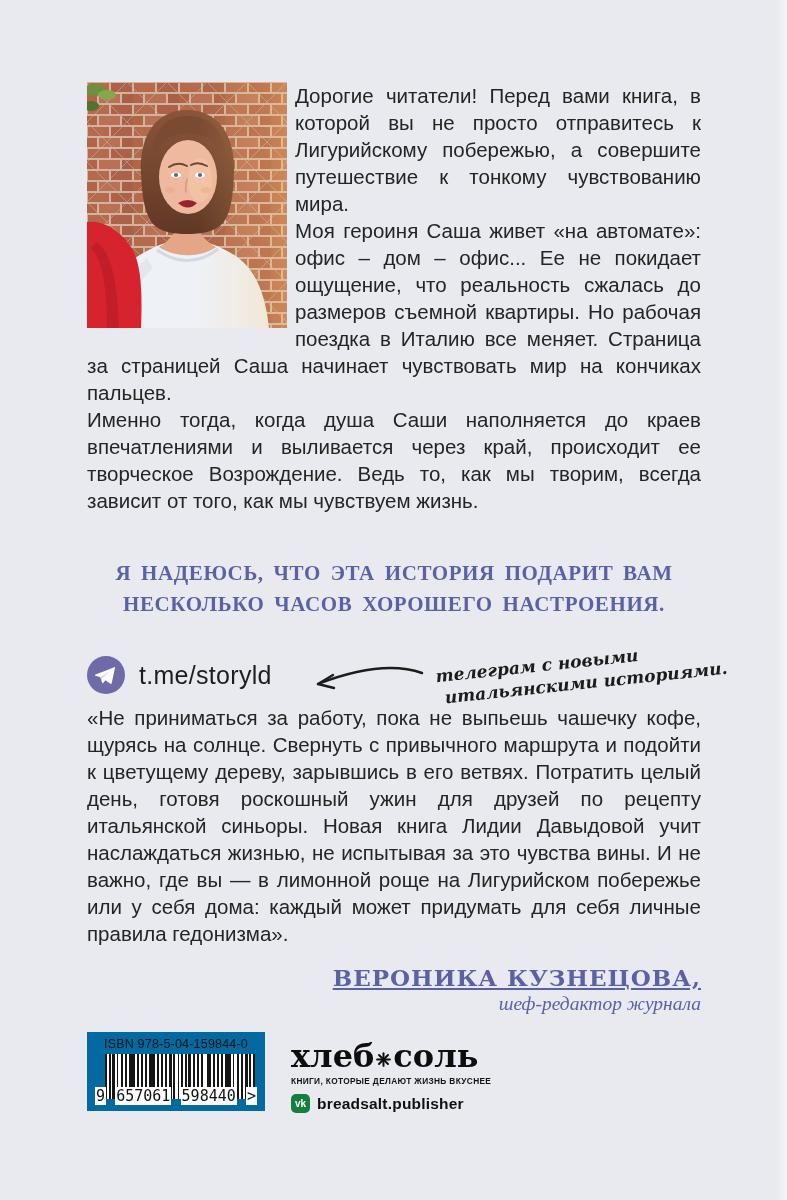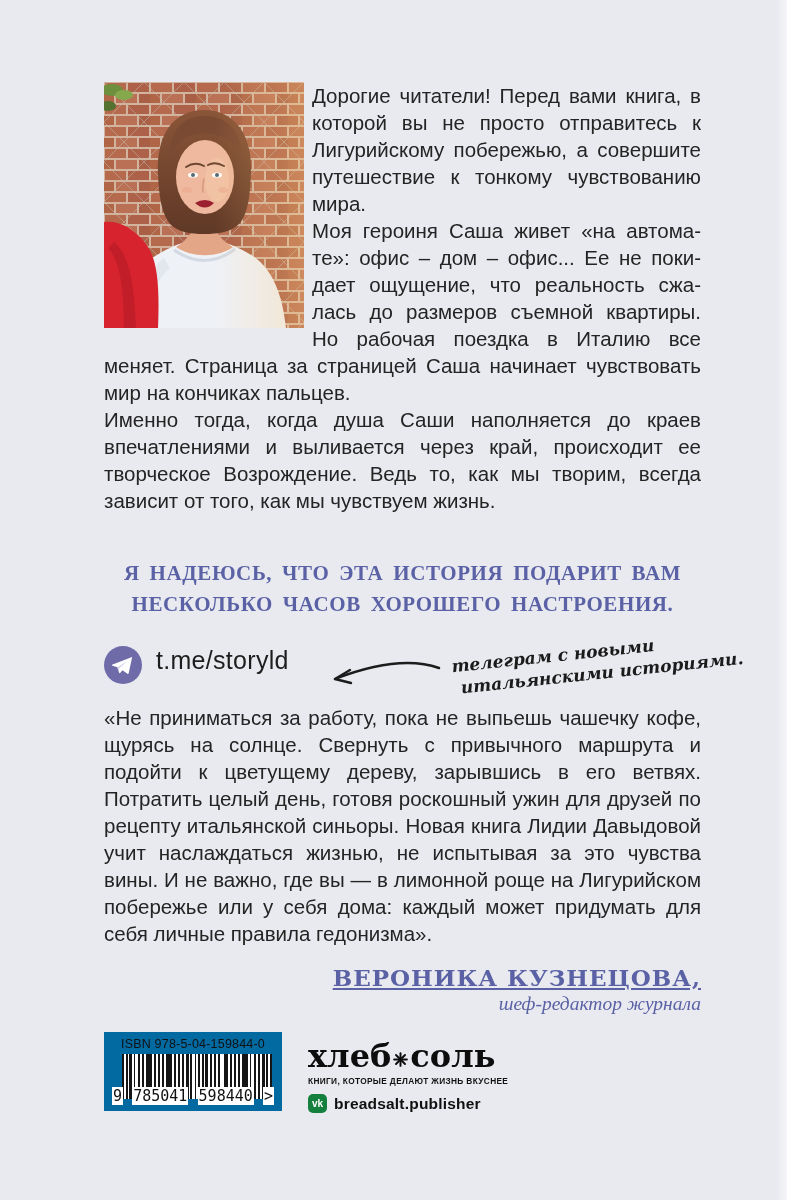--- a/index.html
+++ b/index.html
@@ -10,21 +10,21 @@
     color: #242424;
     position: relative;
     overflow: hidden;
   }
   .cover { position: absolute; inset: 0; }
   .edge {
     position: absolute; right: 0; top: 0; bottom: 0; width: 11px;
     background: linear-gradient(90deg, rgba(255,255,255,0), rgba(255,255,255,0.55));
     pointer-events: none;
   }
-  .content { position: absolute; left: 104px; right: 86px; top: 82px; }
+  .content { position: absolute; left: 87px; right: 86px; top: 82px; }
 
   
   .photo {
     float: left;
     width: 200px; height: 246px;
     margin: 0 8px 3px 0;
     overflow: hidden;
   }
   .photo svg { display: block; }
   p.body {
@@ -40,21 +40,21 @@
     margin: 44px 0 0 0;
     text-align: center;
     color: #5a61a5;
     font-family: "Liberation Serif", serif;
     font-weight: 700;
     font-size: 21px; line-height: 31px;
     letter-spacing: 0.6px; word-spacing: 4px;
   }
 
   
-  .tg-row { display: flex; margin-top: 26px; height: 58px; }
+  .tg-row { display: flex; align-items: center; margin-top: 26px; height: 58px; }
   .tg-icon { width: 38px; height: 38px; flex: 0 0 auto; }
   .tg-handle {
     margin-left: 14px;
     font-size: 25px; font-weight: 500; letter-spacing: 0.3px;
     color: #1d1d1d;
   }
   .arrow { margin-left: 36px; margin-top: 10px; flex: 0 0 auto; }
   .script {
     margin-left: 10px; margin-top: -6px;
     transform: rotate(-6deg);
@@ -222,21 +222,21 @@
       <div class="attrib-name">ВЕРОНИКА КУЗНЕЦОВА,</div>
       <div class="attrib-role">шеф-редактор журнала</div>
     </div>
 
     <div class="footer">
       <div class="barcode-box">
         <div class="isbn">ISBN 978-5-04-159844-0</div>
         <div class="bars"></div>
         <div class="bar-digits">
           <span>9</span>
-          <span>785041</span>
+          <span>657061</span>
           <span>598440</span>
           <span>&gt;</span>
         </div>
       </div>
       <div class="publisher">
         <div class="logo">
           <span>хлеб</span>
           <span class="star">
             <svg width="15" height="15" viewBox="0 0 20 20">
               <g stroke="#0d0d0d" stroke-width="2.6" stroke-linecap="round">

